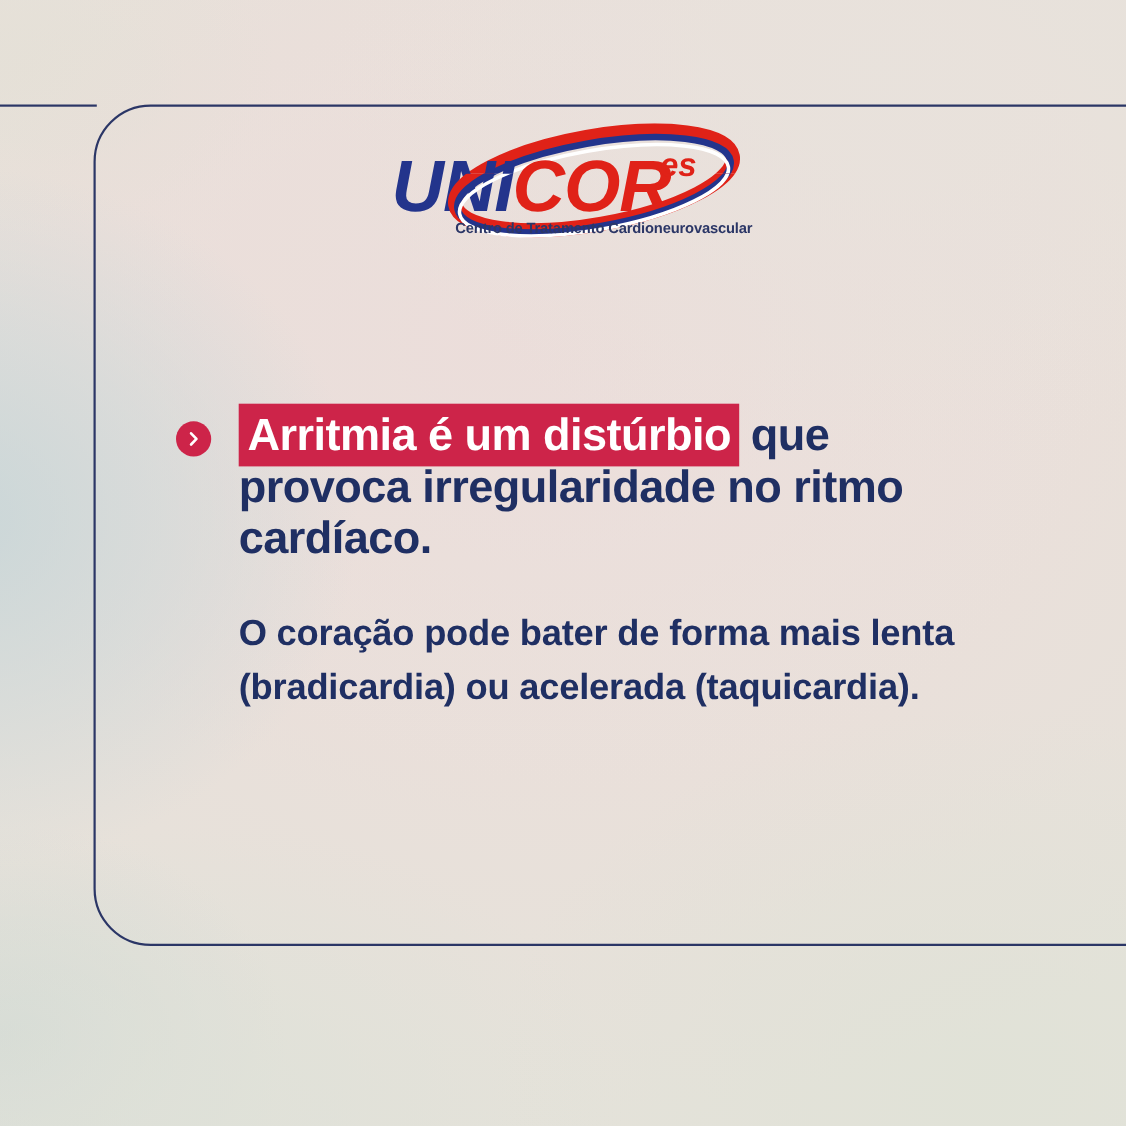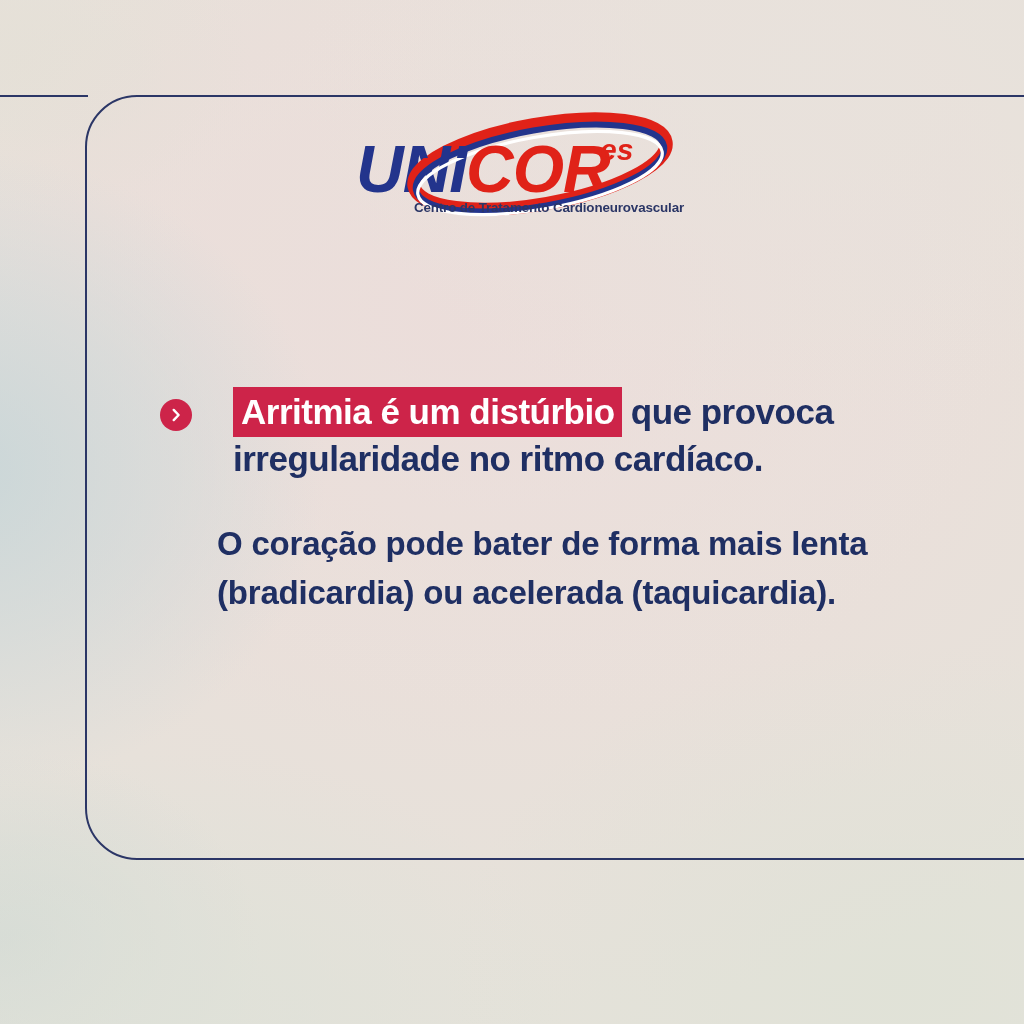--- a/index.html
+++ b/index.html
@@ -117,23 +117,23 @@
     height: 32px;
     border-radius: 50%;
     background: #cd2449;
     display: flex;
     align-items: center;
     justify-content: center;
   }
   .bullet-icon svg { display: block; }
 
   .headline {
-    margin: 16px;
+    margin: 0;
     padding-left: 57px;
-    font-size: 35px;
+    font-size: 41px;
     line-height: 47px;
     font-weight: bold;
     letter-spacing: -0.5px;
     color: #1f2f63;
   }
   .hl-mark {
     background: #cd2449;
     color: #ffffff;
     padding: 5px 7px 6px 8px;
     box-decoration-break: clone;

